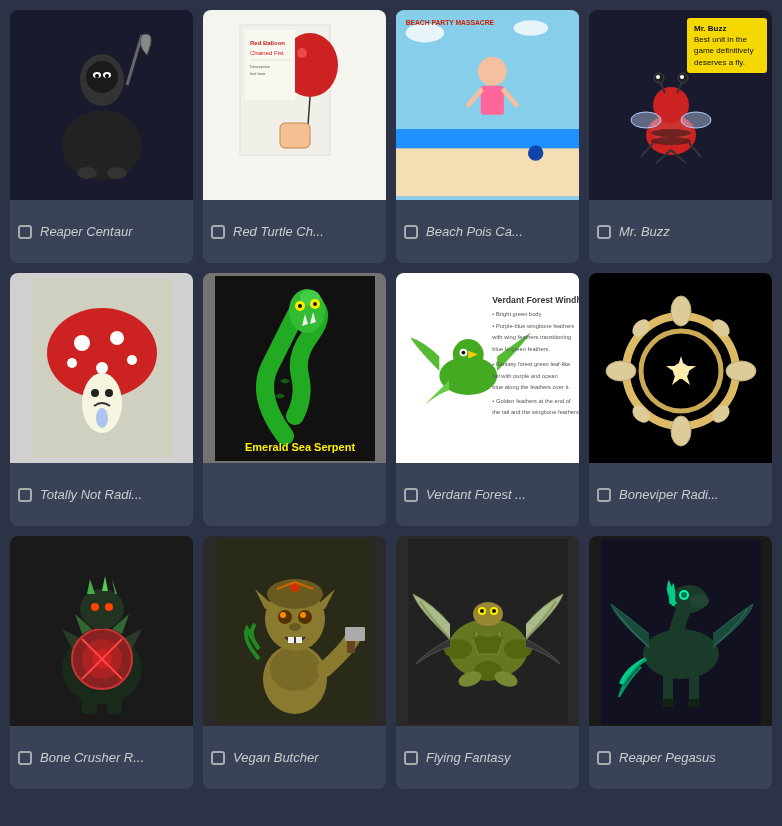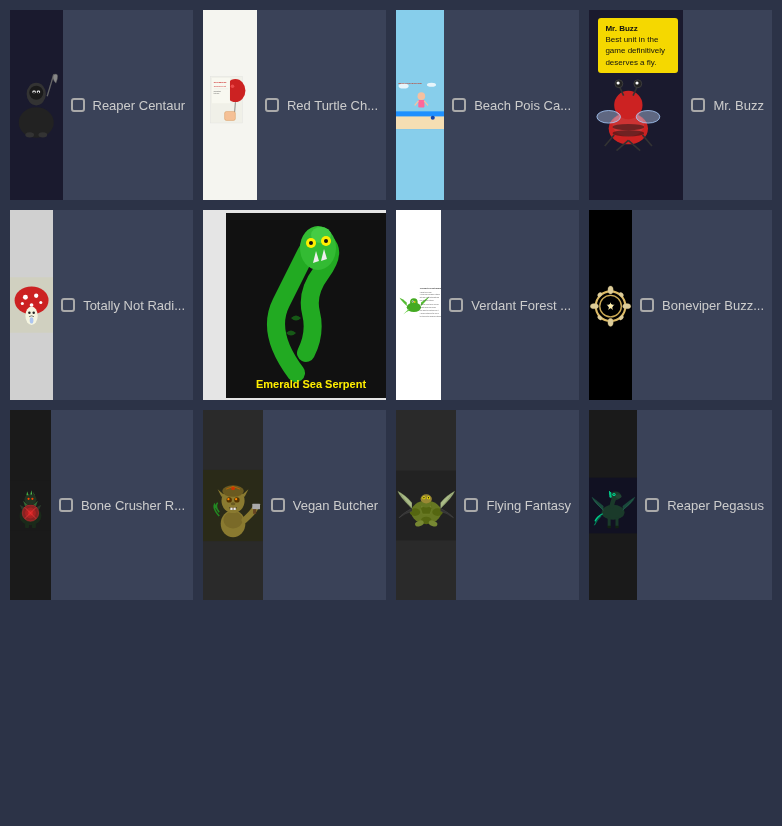--- a/index.html
+++ b/index.html
@@ -17,44 +17,45 @@
     }
 
     .grid {
       display: grid;
       grid-template-columns: repeat(4, 1fr);
       gap: 10px;
     }
 
     .card {
       background-color: #3a4258;
-      border-radius: 0;
+      border-radius: 8px;
       overflow: hidden;
       display: flex;
-      flex-direction: row;
+      flex-direction: column;
       cursor: pointer;
     }
 
     .card-image {
       width: 100%;
       height: 190px;
       display: flex;
       align-items: center;
       justify-content: center;
       overflow: hidden;
       background-color: #2c3347;
       position: relative;
     }
 
     .card-footer {
       display: flex;
       align-items: center;
-      padding: 8px 8px;
+      padding: 24px 8px;
       gap: 8px;
       background-color: #3a4258;
+      font-style: italic;
     }
 
     .card-checkbox {
       width: 14px;
       height: 14px;
       border: 2px solid #aaa;
       border-radius: 3px;
       background: transparent;
       flex-shrink: 0;
       cursor: pointer;
@@ -67,21 +68,21 @@
       overflow: hidden;
       text-overflow: ellipsis;
     }
 
     
     .img-reaper { background-color: #1a1a2e; }
     .img-redballoon { background-color: #f5f5f0; }
     .img-beach { background-color: #87ceeb; }
     .img-mrbuzz { background-color: #1a1a2e; }
     .img-mushroom { background-color: #d0d0d0; }
-    .img-emerald { background-color: #e5e5e5; justify-content: flex-end; }
+    .img-emerald { background-color: #737373; }
     .img-verdant { background-color: #ffffff; }
     .img-boneviper { background-color: #000000; }
     .img-bonecrusher { background-color: #1a1a1a; }
     .img-veganbutcher { background-color: #2a2a2a; }
     .img-flyingturtle { background-color: #2a2a2a; }
     .img-fallenpegasus { background-color: #1a1a1a; }
   </style>
 </head>
 <body>
 
@@ -320,21 +321,21 @@
         <ellipse cx="120" cy="52" rx="10" ry="7" fill="#ddcc99" transform="rotate(45 120 52)"></ellipse>
         <ellipse cx="40" cy="138" rx="10" ry="7" fill="#ddcc99" transform="rotate(45 40 138)"></ellipse>
         <ellipse cx="120" cy="138" rx="10" ry="7" fill="#ddcc99" transform="rotate(-45 120 138)"></ellipse>
 
         <circle cx="80" cy="95" r="8" fill="#ffffff" opacity="0.9"></circle>
         <polygon points="80,80 83,90 95,90 85,97 89,109 80,102 71,109 75,97 65,90 77,90" fill="#ffeeaa"></polygon>
       </svg>
     </div>
     <div class="card-footer">
       <div class="card-checkbox"></div>
-      <span class="card-title">Boneviper Buzz...</span>
+      <span class="card-title">Boneviper Radi...</span>
     </div>
   </div>
 
   <div class="card">
     <div class="card-image img-bonecrusher">
       <svg width="150" height="185" viewBox="0 0 150 185" xmlns="http://www.w3.org/2000/svg">
         <rect width="150" height="185" fill="#1a1a1a"></rect>
 
         <ellipse cx="75" cy="130" rx="40" ry="35" fill="#1a2a1a"></ellipse>
 

